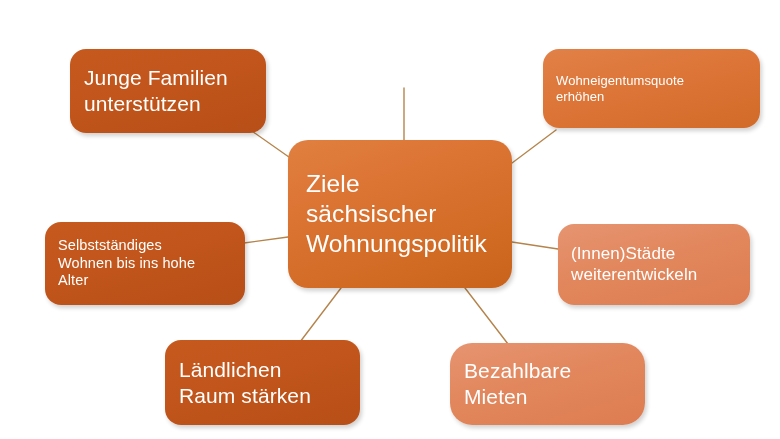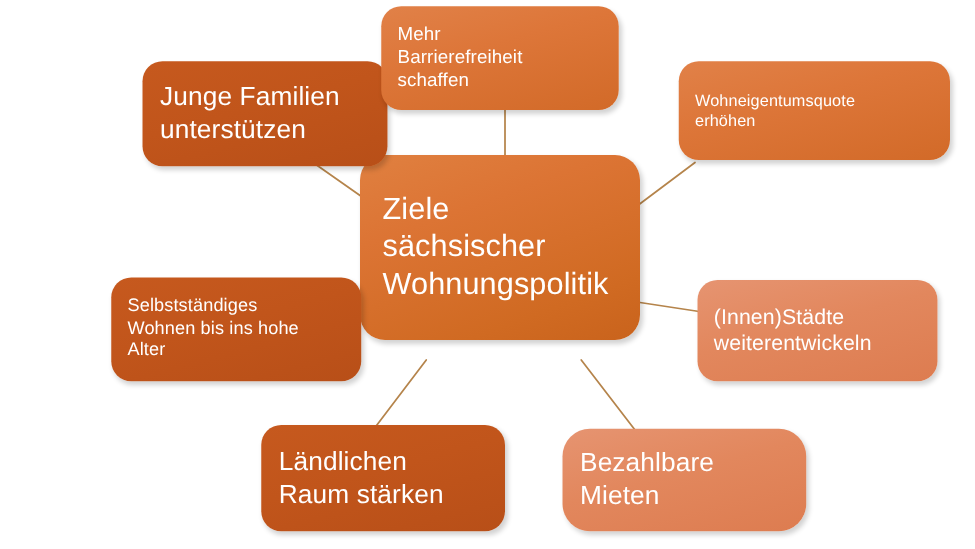--- a/index.html
+++ b/index.html
@@ -31,32 +31,31 @@
     display: flex;
     align-items: center;
     line-height: 1.22;
     white-space: pre-line;
     box-shadow: 2px 3px 4px rgba(0,0,0,0.18);
     z-index: 2;
     letter-spacing: 0.1px;
   }
   .node-center {
     left: 288px;
-    top: 124px;
+    top: 140px;
     width: 224px;
     height: 148px;
     padding: 0 0 0 18px;
     font-size: 24.5px;
     background: linear-gradient(160deg, #e08040 0%, #dc7434 32%, #d06a22 78%, #c9631c 100%);
     border-radius: 20px;
     justify-content: flex-end;
   }
   .node-dark {
     background: linear-gradient(165deg, #c6591e 0%, #c1551b 45%, #b84f18 100%);
-    margin-left: 44px;
   }
   .node-mid {
     background: linear-gradient(165deg, #e18148 0%, #dd7639 40%, #d26a28 100%);
   }
   .node-light {
     background: linear-gradient(165deg, #e69471 0%, #e2875d 45%, #dd7c50 100%);
   }
   .node-junge-familien {
     left: 70px; top: 49px; width: 196px; height: 84px;
     padding: 0 10px 0 14px; font-size: 21px;
@@ -111,25 +110,20 @@
     <span class="node-label">Ziele
 sächsischer
 Wohnungspolitik</span>
   </div>
 
   <div class="node node-dark node-junge-familien">
     <span class="node-label">Junge Familien
 unterstützen</span>
   </div>
 
-  <div class="node node-mid node-barrierefreiheit">
-    <span class="node-label">Mehr
-Barrierefreiheit
-schaffen</span>
-  </div>
 
   <div class="node node-mid node-wohneigentum">
     <span class="node-label">Wohneigentumsquote
 erhöhen</span>
   </div>
 
   <div class="node node-light node-innenstaedte">
     <span class="node-label">(Innen)Städte
 weiterentwickeln</span>
   </div>

